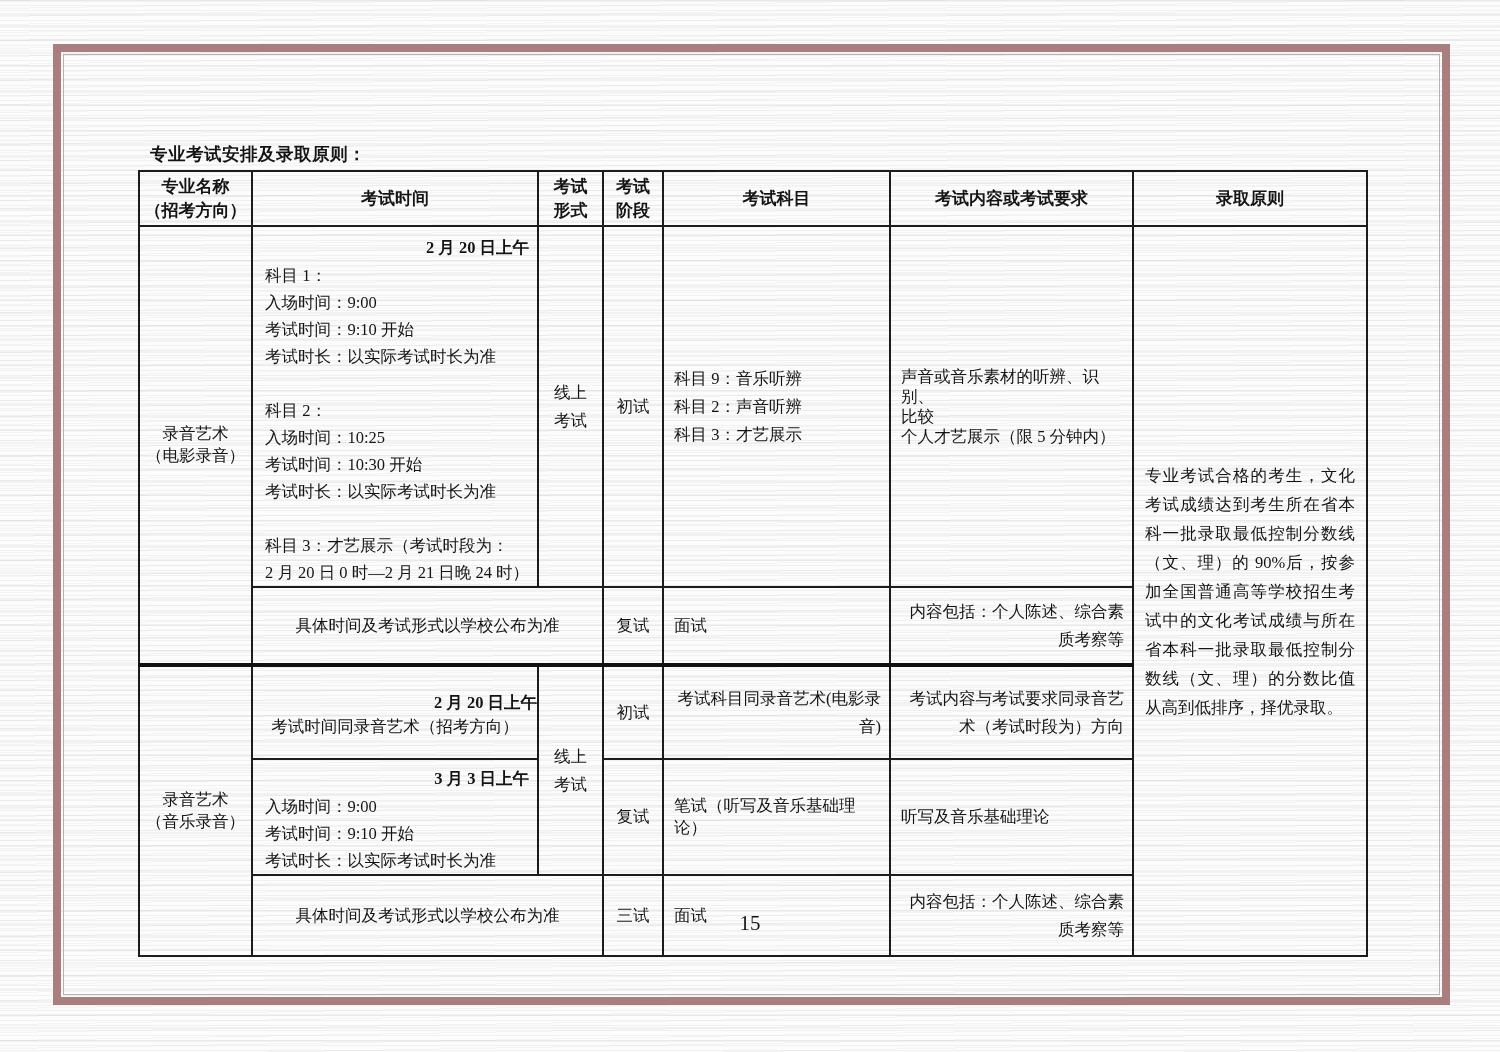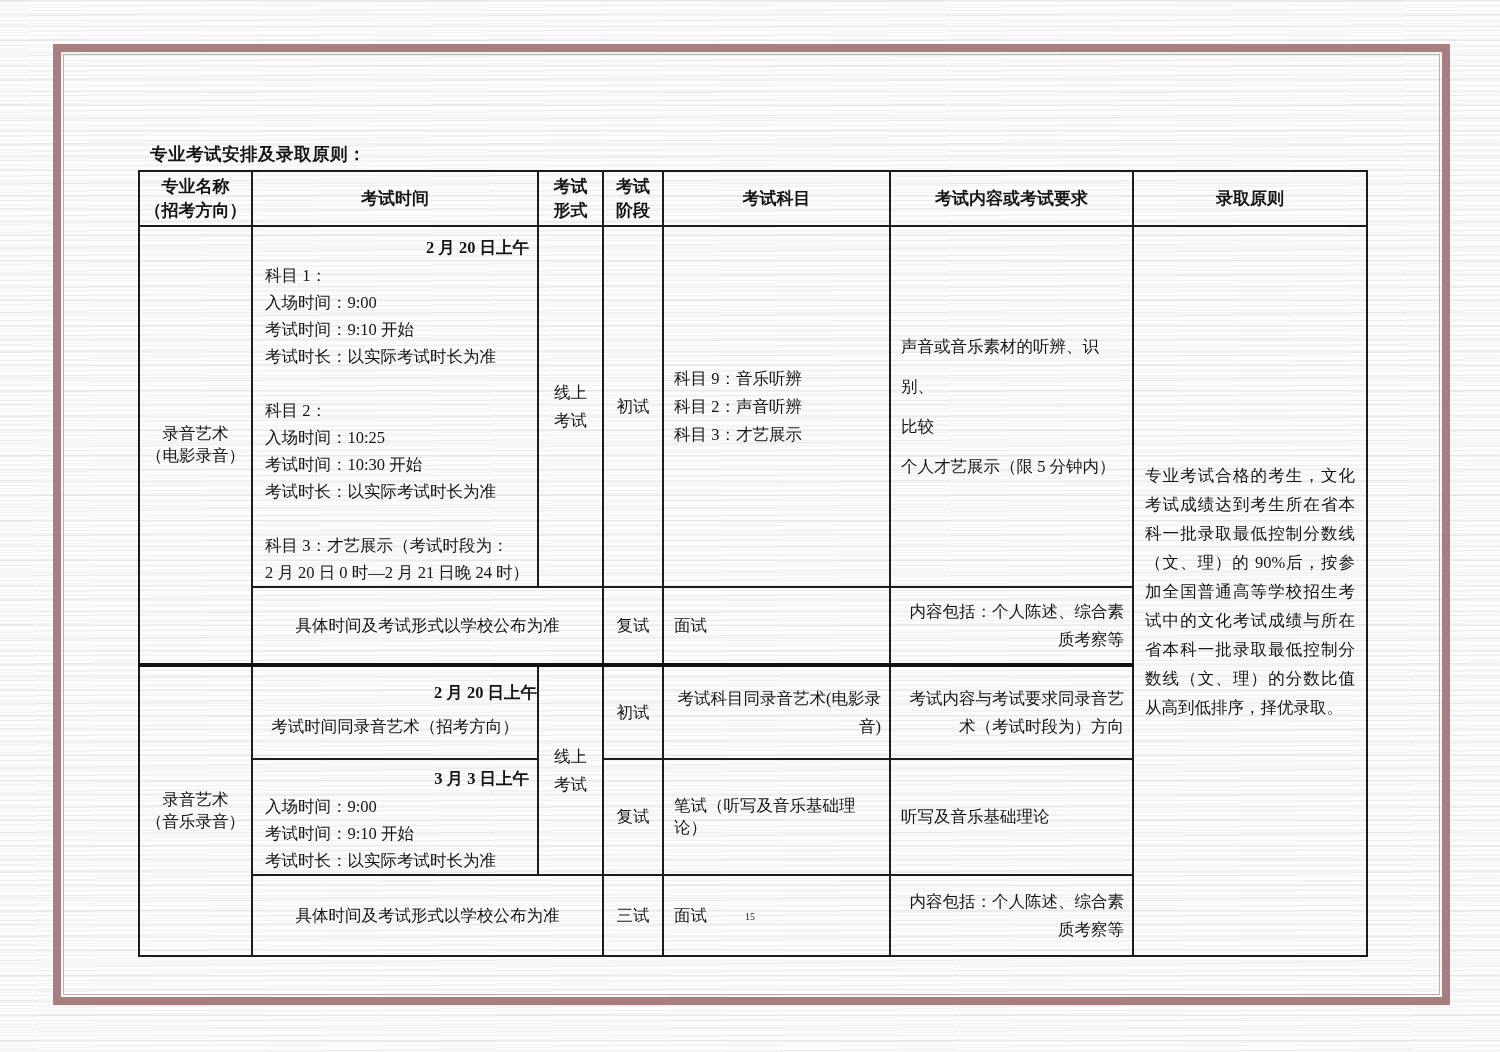--- a/index.html
+++ b/index.html
@@ -23,25 +23,25 @@
     padding:0;vertical-align:middle;font-size:16.5px;
   }
   table.sched th{font-weight:bold;font-size:17px;line-height:24px;text-align:center;}
   td.thick, tr.thick td{border-top:4px solid #111;}
   .ctr{text-align:center;}
   .lft{text-align:left;padding-left:10px !important;padding-right:8px !important;}
   .timecell{vertical-align:top !important;padding:6px 8px 0 12px !important;}
   .tl{height:27px;line-height:27px;white-space:nowrap;}
   .tdate{height:29px;line-height:29px;font-weight:bold;text-align:right;white-space:nowrap;}
   .subline{height:28px;line-height:28px;white-space:nowrap;}
-  .contline{line-height:40px;font-family:Liberation Serif, serif;}
+  .contline{line-height:20px;font-family:Liberation Serif, serif;}
   .wrapcell{padding:4px 8px 4px 10px !important;line-height:28px;text-align:right;}
   .admission{padding:8px 11px !important;line-height:29px;text-align:justify;text-justify:inter-character;}
   .stage{font-size:16.5px;}
-  .pagenum{position:absolute;left:700px;top:911px;width:100px;text-align:center;font-size:10px;}
+  .pagenum{position:absolute;left:700px;top:911px;width:100px;text-align:center;font-size:21px;}
 </style>
 </head>
 <body>
 
 <div class="frame">
   <div class="frame-inner"></div>
 </div>
 
 <div class="doc-title">专业考试安排及录取原则：</div>
 

